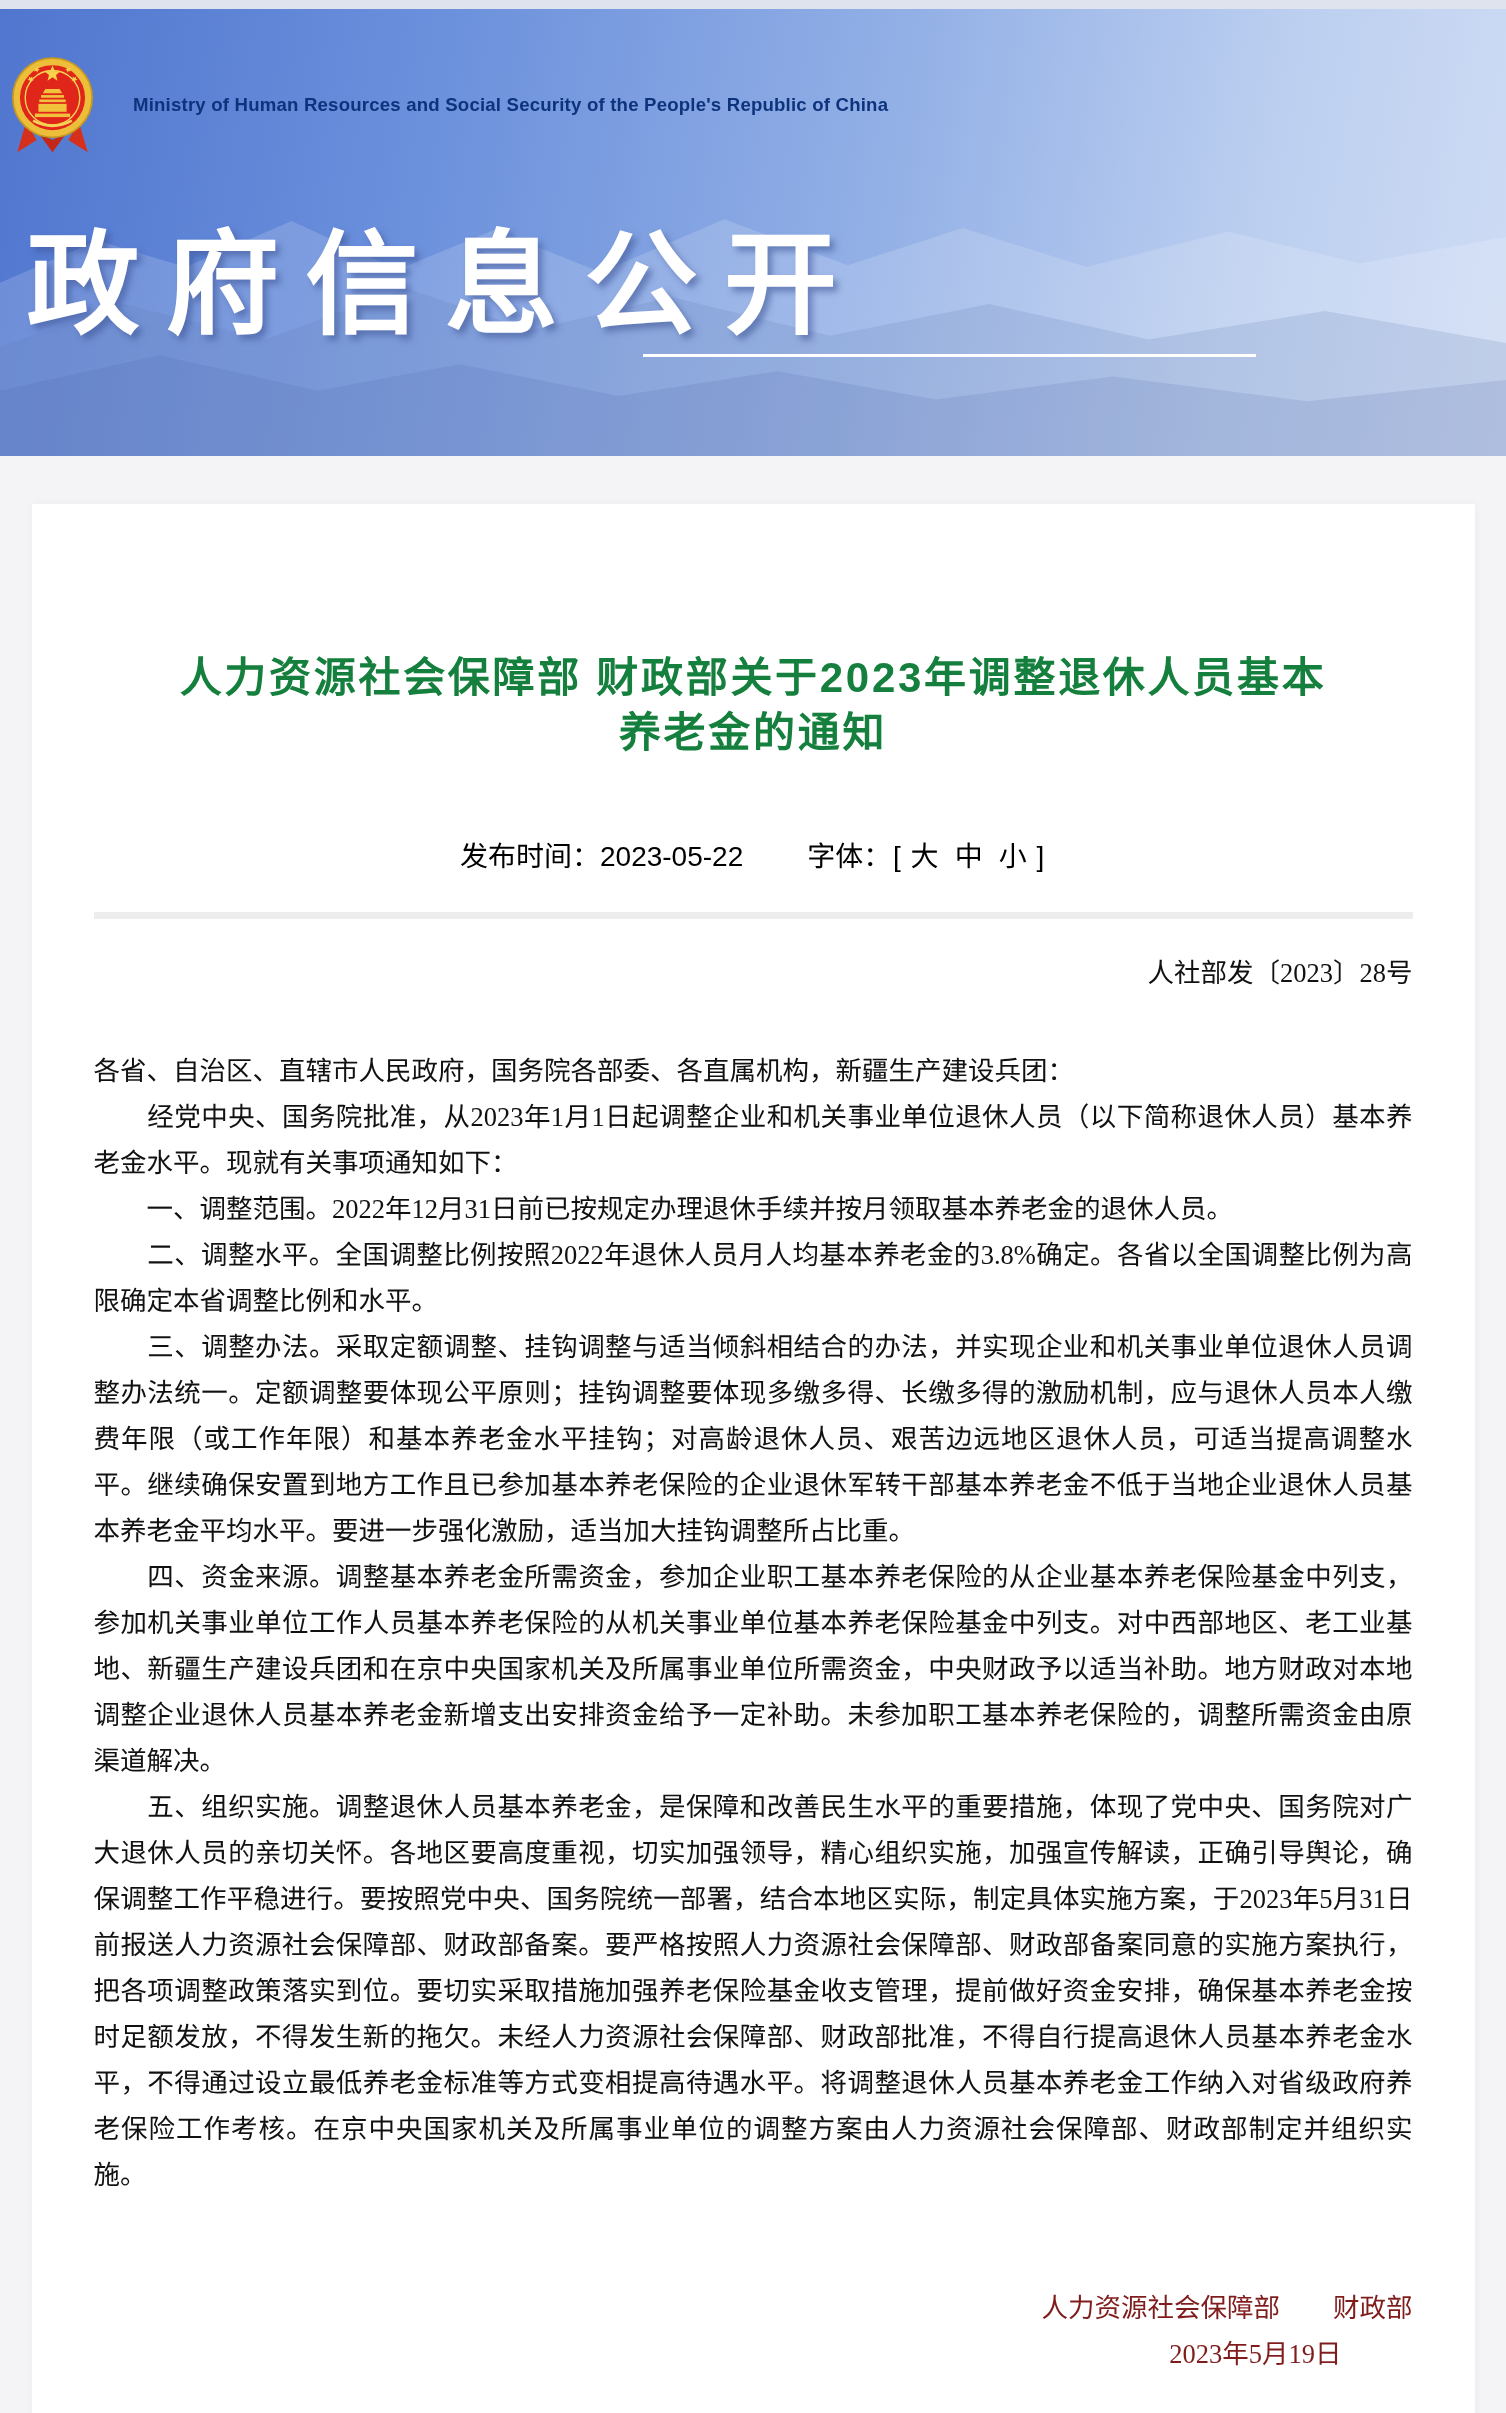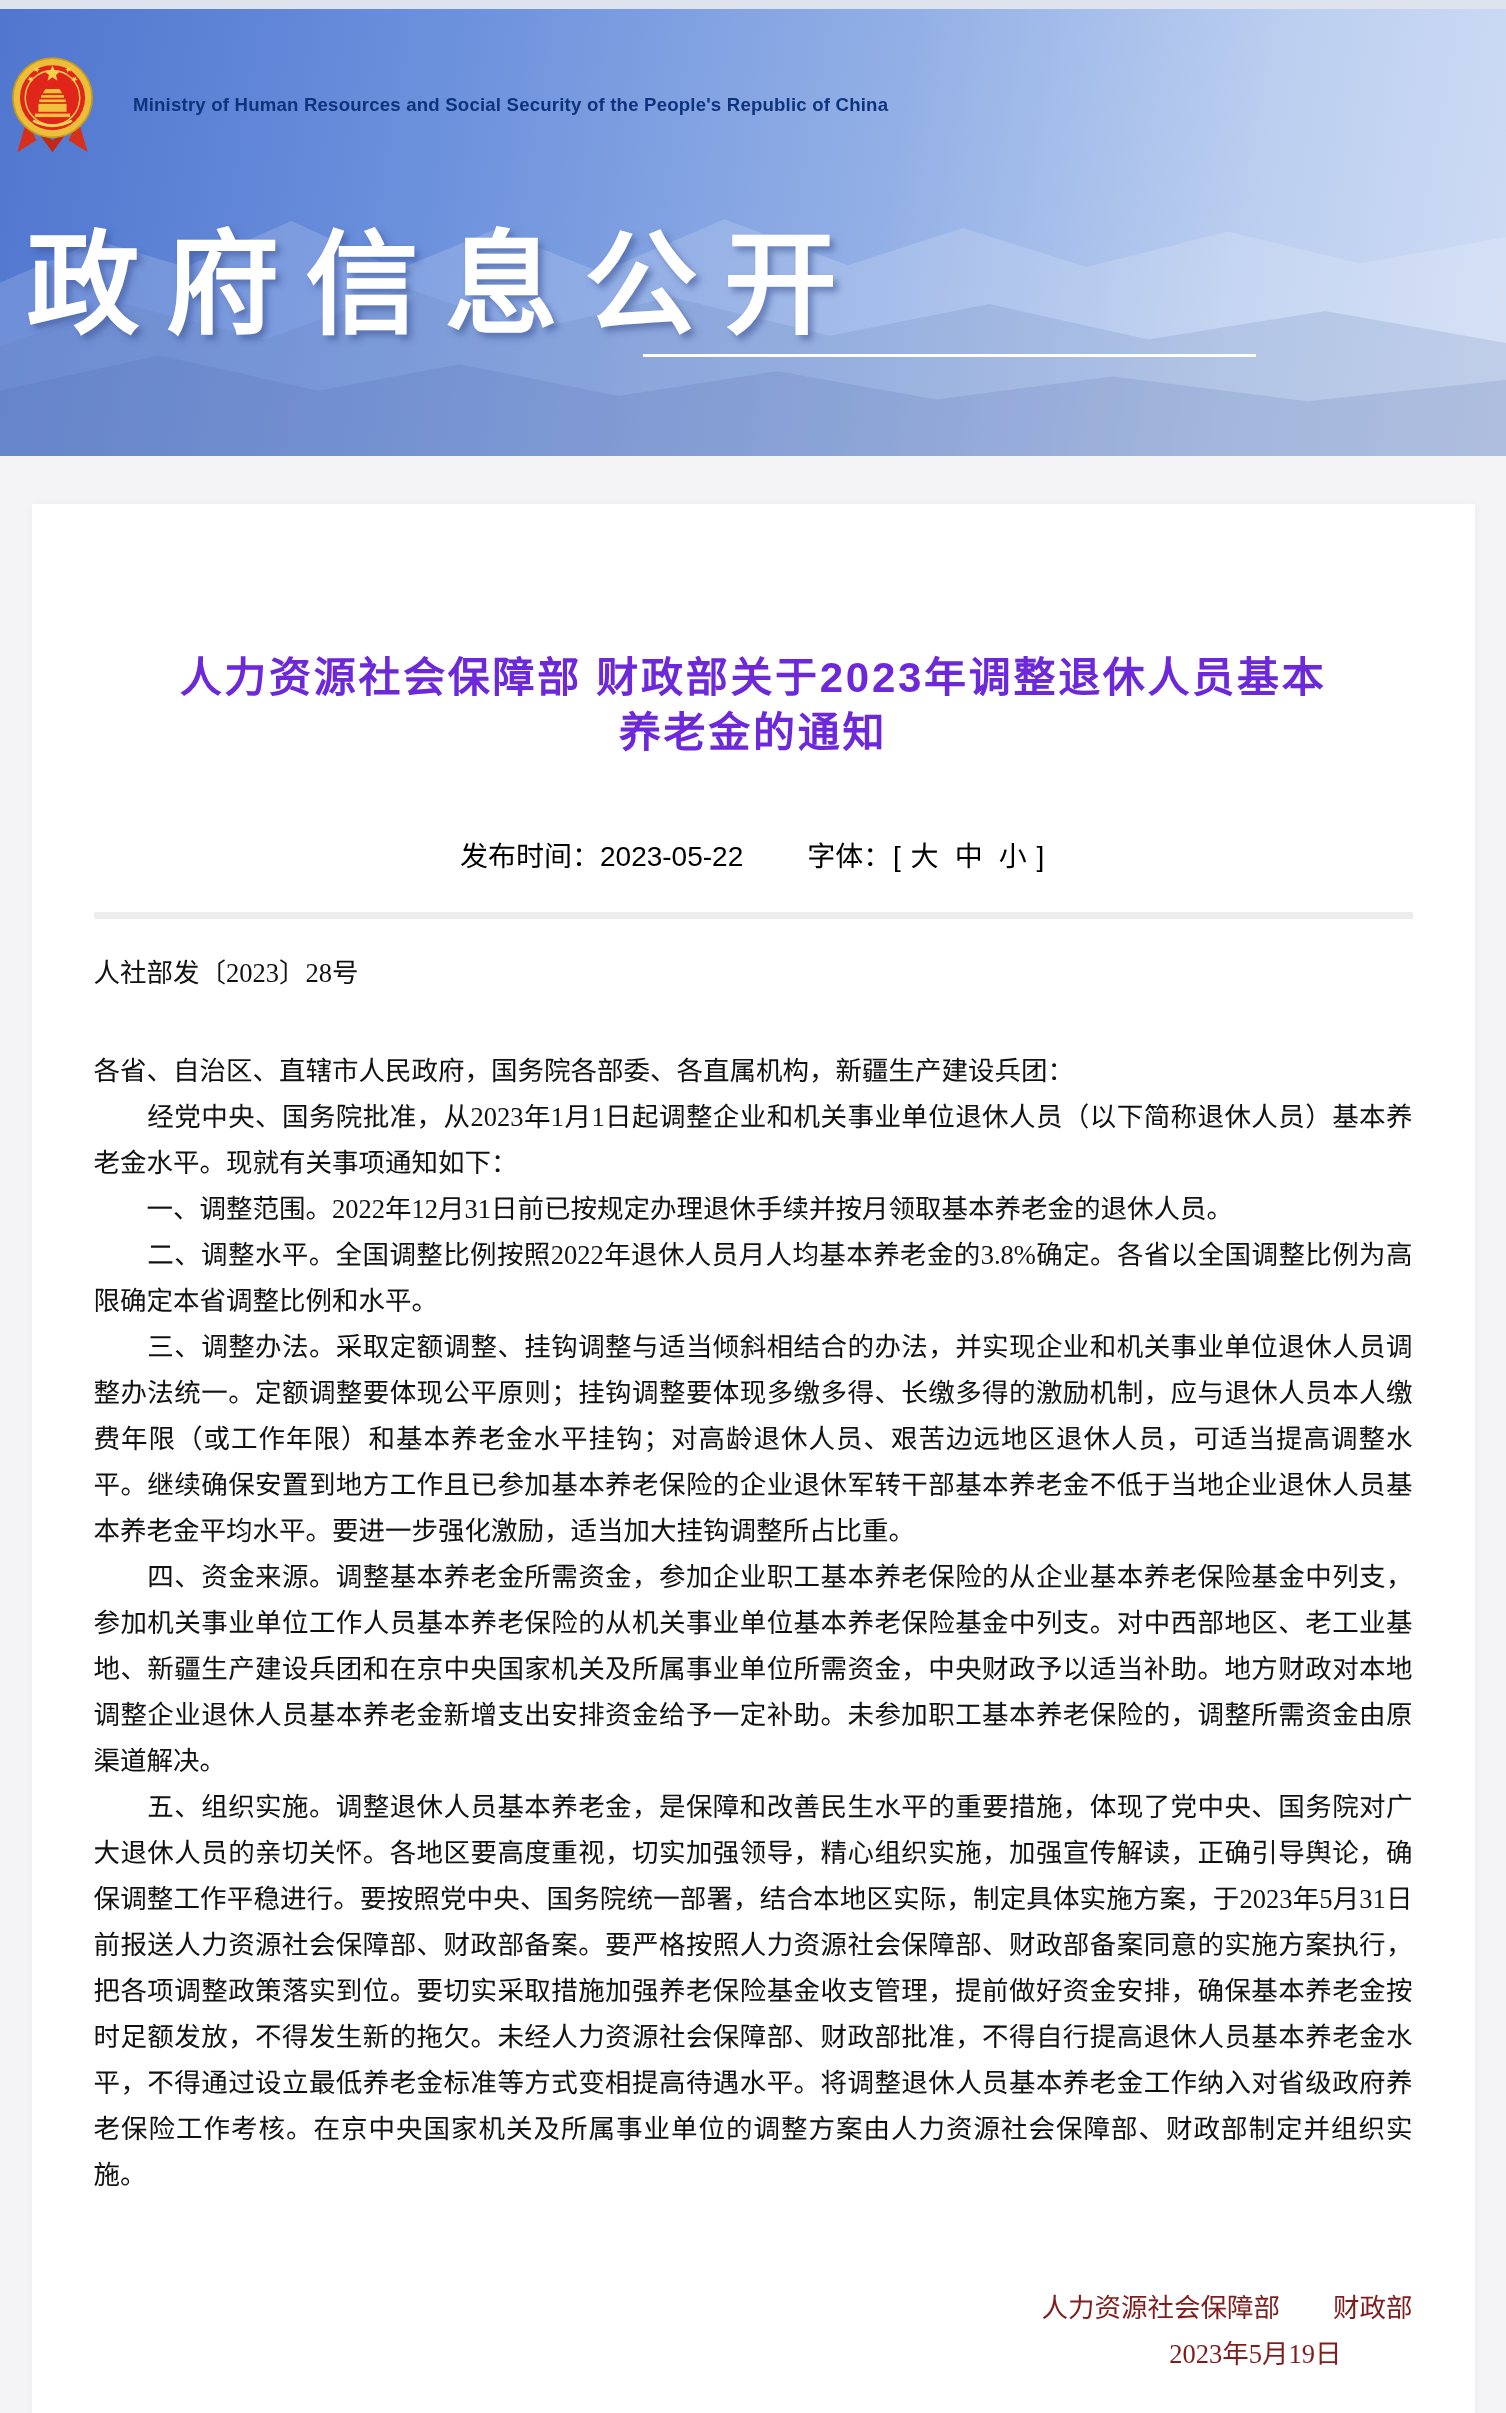--- a/index.html
+++ b/index.html
@@ -56,40 +56,40 @@
     box-sizing: border-box;
     padding: 0 62px 35px 62px;
     box-shadow: 0 0 8.8px rgba(0,0,0,0.04);
     min-height: 1851px;
   }
 
   .article-title {
     margin: 0; padding-top: 146px;
     text-align: center;
     font-size: 42px; line-height: 55px; font-weight: bold;
-    color: #6d28d9;
+    color: #15803d;
     letter-spacing: 2.7px;
     white-space: pre-line;
     font-family: "Liberation Sans", "DejaVu Sans", sans-serif;
   }
 
   .meta {
     margin-top: 78px;
     text-align: center;
     font-size: 28px; line-height: 37px; color: #000000;
   }
   .meta .font-group { margin-left: 64px; }
   .meta .fs-btn { cursor: pointer; margin: 0 8px; }
   .meta .bracket { margin: 0 1.8px; }
 
   .divider { margin-top: 37px; height: 7px; background: #ededed; }
 
   .doc-number {
     margin-top: 35px;
-    text-align: left;
+    text-align: right;
     font-size: 26.5px; line-height: 39px; color: #111111;
     font-family: "Liberation Serif", "DejaVu Serif", serif;
   }
 
   .body-text {
     margin-top: 55px;
     font-size: 26.5px; line-height: 46px; color: #111111;
     font-family: "Liberation Serif", "DejaVu Serif", serif;
     text-align: justify;
   }

